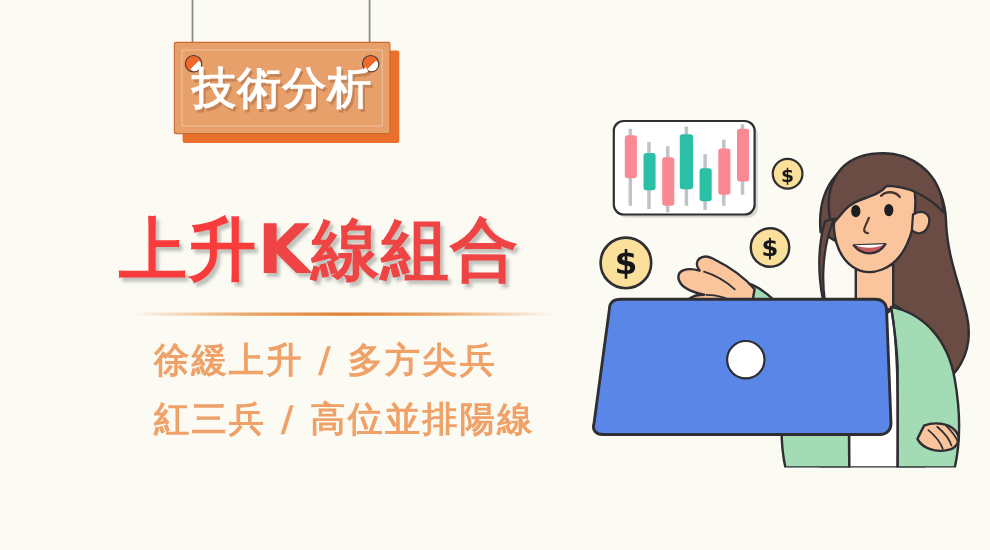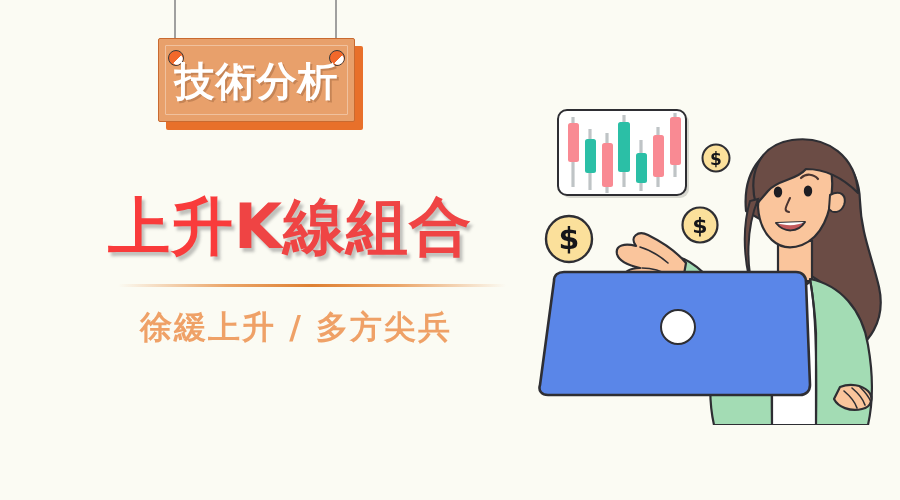--- a/index.html
+++ b/index.html
@@ -104,20 +104,21 @@
     </div>
   </div>
 
   <div class="headline">
     <span class="hl-red">上升</span><span class="hl-navy">K線組合</span>
   </div>
 
   <div class="divider"></div>
 
   <div class="subline s1">徐緩上升 / 多方尖兵</div>
+  <div class="subline s2">紅三兵 / 高位並排陽線</div>
 
   <div class="illus">
     <svg viewBox="0 0 390 330" width="390" height="330">
 
       <g>
         <rect x="51" y="18" width="128" height="85" rx="9" fill="#D8D8D0"></rect>
         <rect x="48" y="15" width="128" height="85" rx="9" fill="#FFFFFF" stroke="#2E2E33" stroke-width="2"></rect>
         <g>
 
           <line x1="63" y1="22" x2="63" y2="92" stroke="#BFC4C6" stroke-width="3.2"></line>

